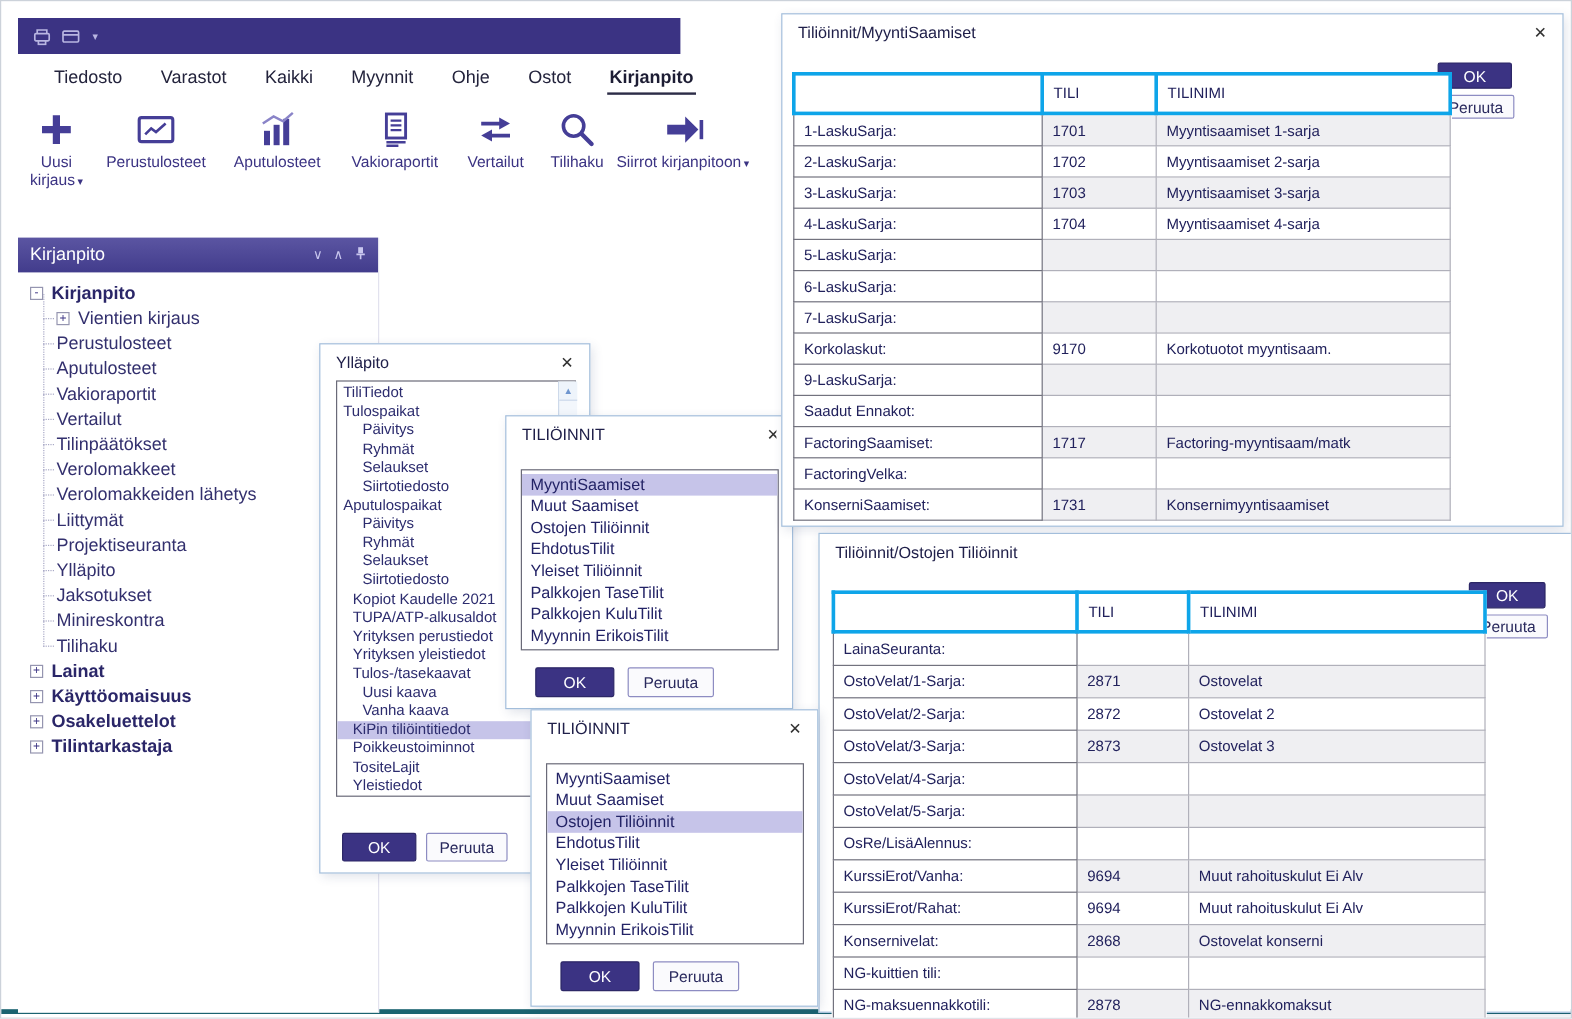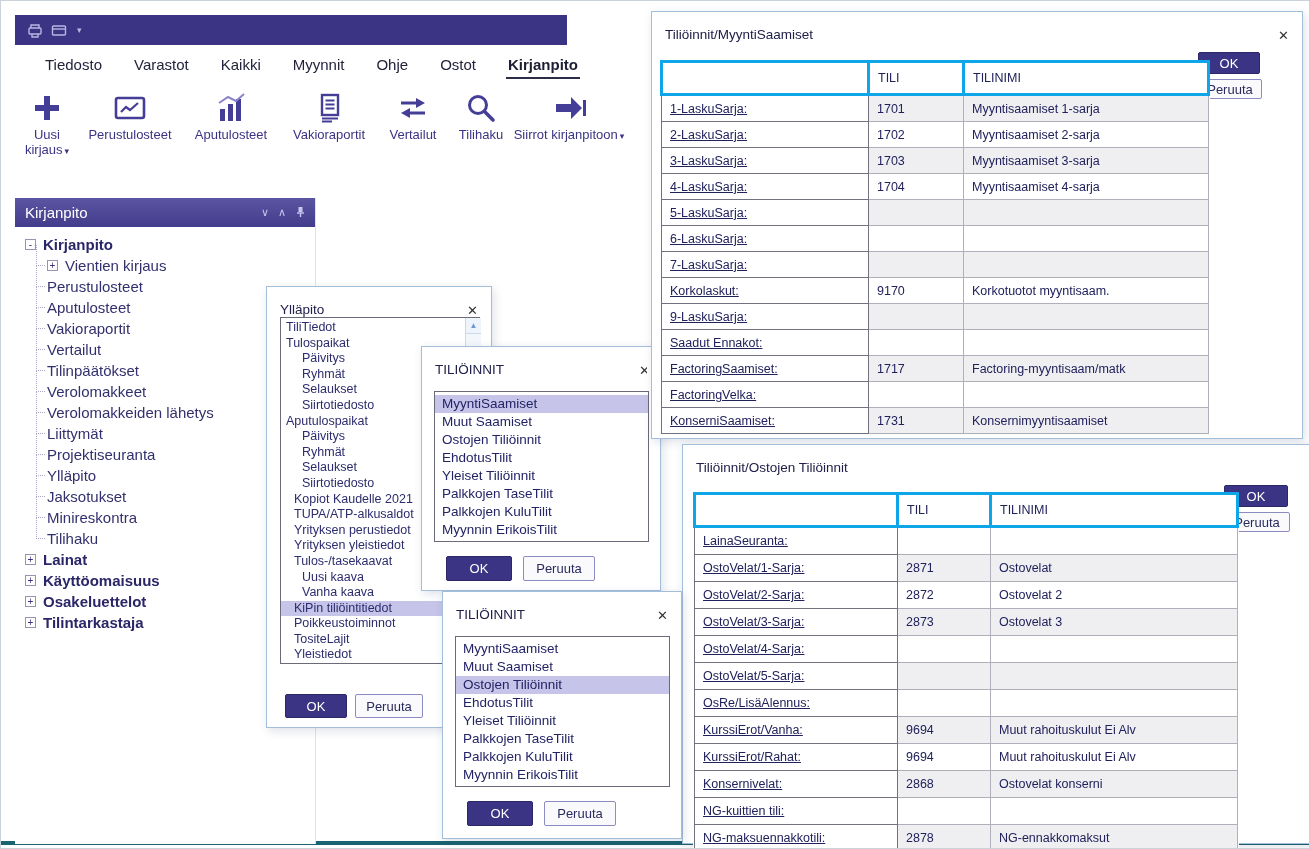--- a/index.html
+++ b/index.html
@@ -46,21 +46,21 @@
   .tree-item.lvl1::after{content:"";position:absolute;left:13px;top:10px;width:9px;border-top:1px dotted #a9a9c6;}
   .tree-item .expander{display:inline-flex;align-items:center;justify-content:center;width:11px;height:11px;
     box-sizing:border-box;border:1px solid #9595b0;background:#fff;color:#3b3383;font-size:10px;line-height:1;
     margin-right:7px;flex:none;position:relative;z-index:1;}
   .tree-item .expander:empty{display:none;}
   .tree-item .bold{font-weight:bold;color:#2a2668;}
 
   
   .dlg{position:absolute;background:#fff;border:1px solid #a3bedb;box-shadow:2px 3px 9px rgba(50,70,110,.16);
     box-sizing:border-box;}
-  .dlg-tb{height:30px;display:flex;align-items:flex-end;justify-content:space-between;padding:0 13px;
+  .dlg-tb{height:30px;display:flex;align-items:center;justify-content:space-between;padding:0 13px;
     font-size:13.5px;color:#20204a;gap:40px;}
   .dlg-close{color:#333;font-size:13px;line-height:1;cursor:default;}
   .dlg-close.clipped{display:inline-block;width:8px;overflow:hidden;white-space:nowrap;}
 
   .btn{position:absolute;display:flex;align-items:center;justify-content:center;font-size:13px;
     border-radius:2px;box-sizing:border-box;cursor:default;}
   .btn-primary{background:#3b3383;color:#fff;border:1px solid #2c2766;}
   .btn-secondary{background:#fafafd;color:#2a2a5e;border:1px solid #8d8cc2;}
 
   
@@ -91,21 +91,21 @@
   #dlg-myynti{left:650px;top:10px;width:652px;height:428px;z-index:30;}
   #dlg-ostot{left:681px;top:443px;width:739px;height:400px;z-index:35;}
   .m-ok{left:546px;top:40px;width:62px;height:22px;}
   .m-cancel{left:546px;top:67px;width:64px;height:20px;}
   .o-ok{left:541px;top:40px;width:64px;height:22px;}
   .o-cancel{left:541px;top:67px;width:66px;height:20px;}
 
   table.acct{position:absolute;border-collapse:collapse;table-layout:fixed;font-size:12.5px;color:#21215c;background:#fff;}
   table.acct th{font-weight:normal;text-align:left;padding:0 0 0 8px;height:30px;border:3px solid #0ea5e9;background:#fff;}
   table.acct td{padding:0 0 0 8px;border:1px solid #b0b0ba;overflow:hidden;white-space:nowrap;}
-  table.acct td.rlab{background:#fff;border-color:#72727e;text-decoration:underline;}
+  table.acct td.rlab{background:#fff;border-color:#72727e;}
   .m-table{left:8px;top:48px;width:514px;}
   .m-table th:nth-child(1),.m-table td:nth-child(1){width:196px;}
   .m-table th:nth-child(2),.m-table td:nth-child(2){width:84px;}
   .m-table th:nth-child(3),.m-table td:nth-child(3){width:234px;}
   .m-table td{height:25px;}
   .m-table tbody tr:nth-child(odd) td.val{background:#efeff2;}
   .o-table{left:10px;top:47px;width:510px;}
   .o-table th:nth-child(1),.o-table td:nth-child(1){width:192px;}
   .o-table th:nth-child(2),.o-table td:nth-child(2){width:82px;}
   .o-table th:nth-child(3),.o-table td:nth-child(3){width:236px;}

